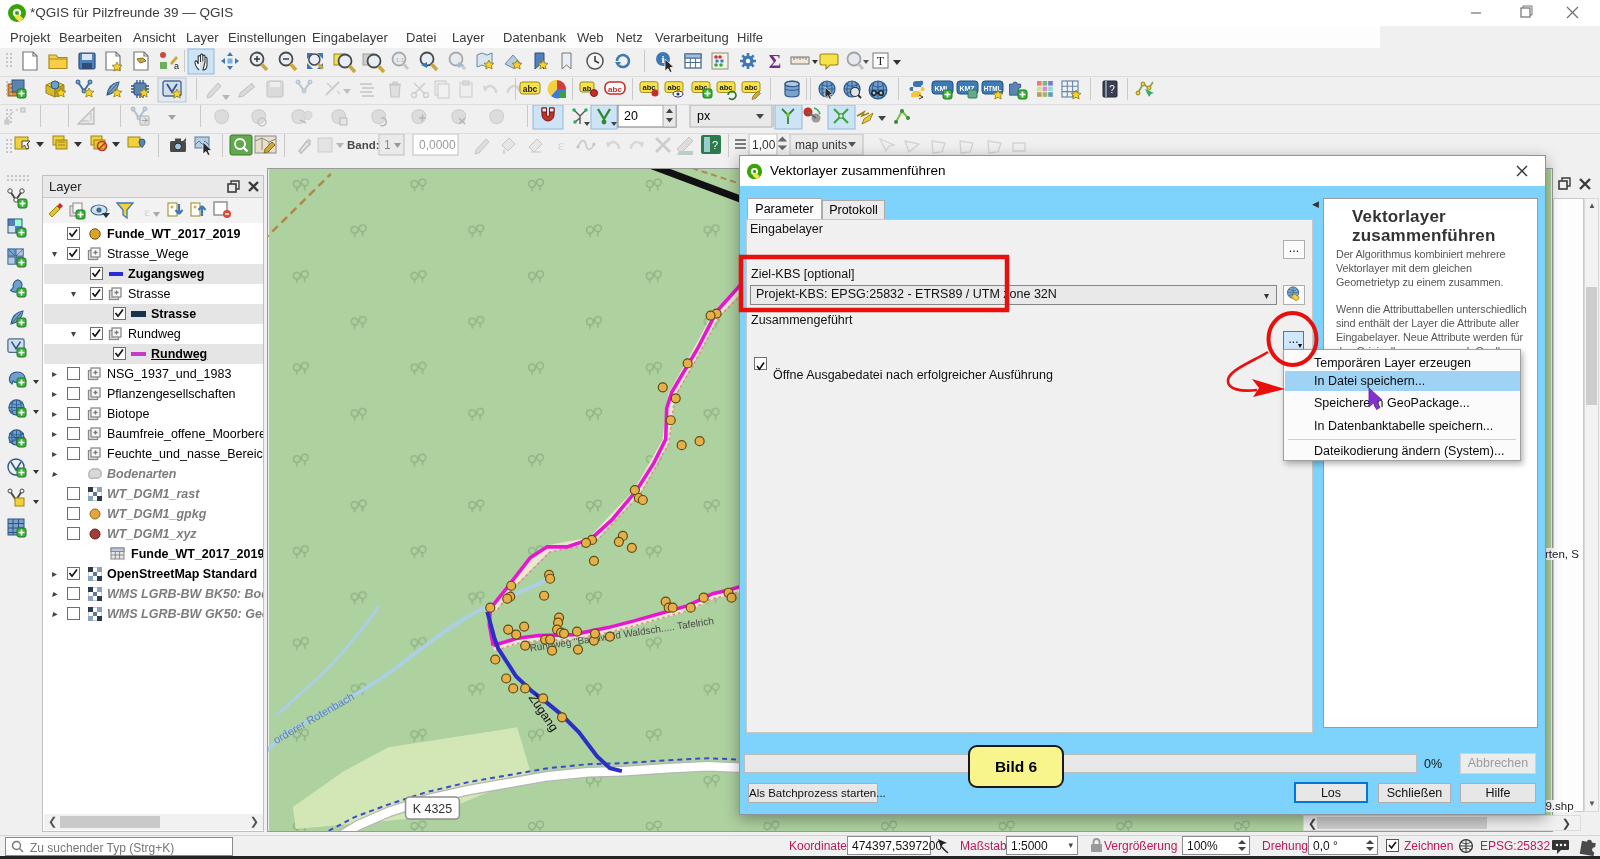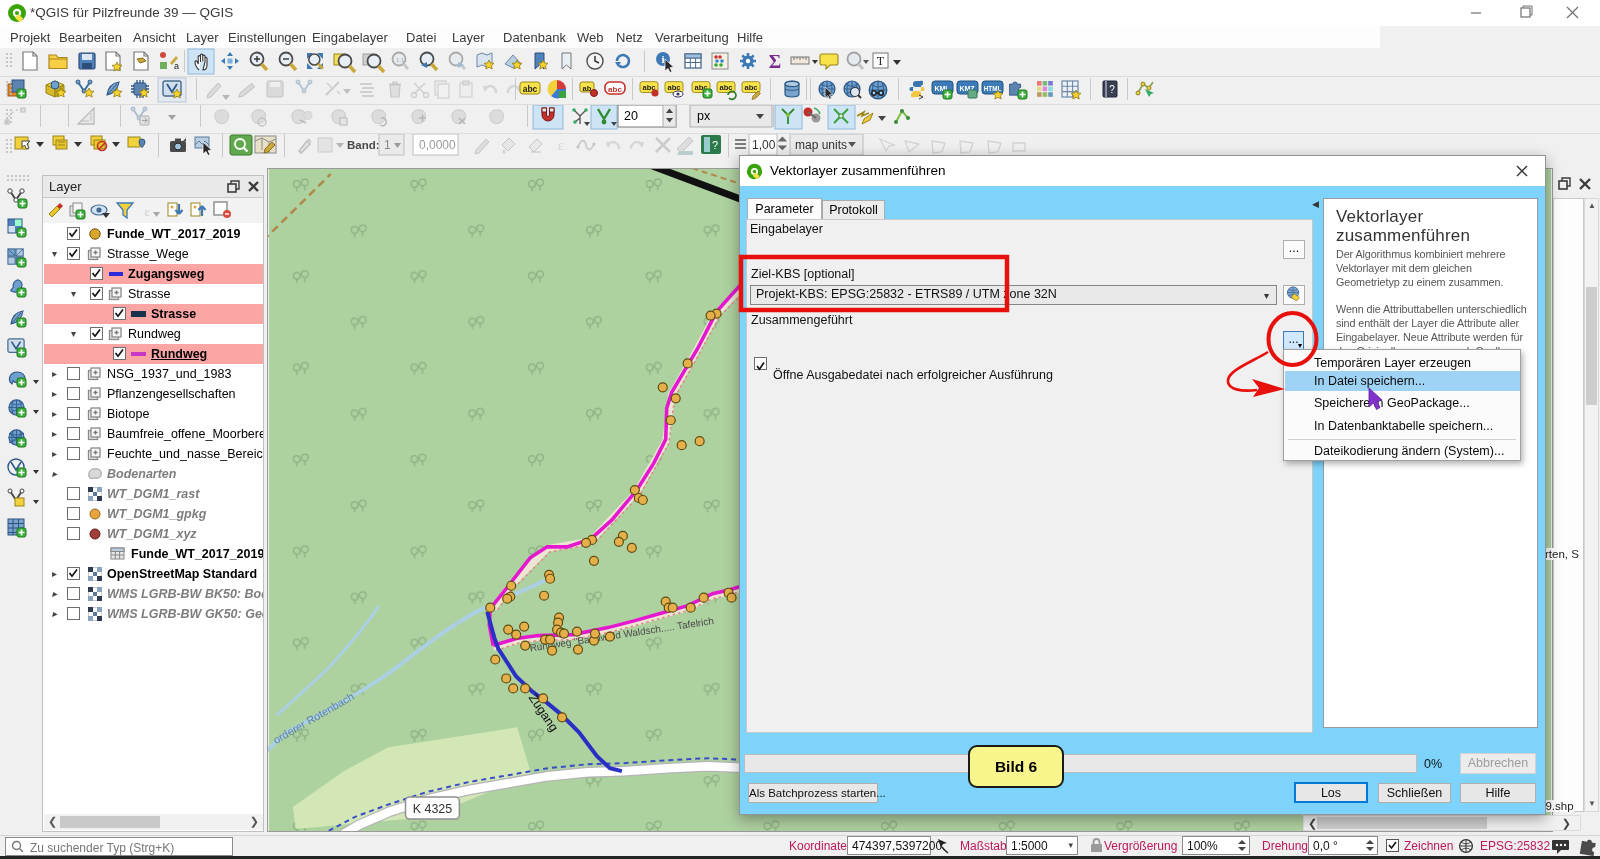--- a/index.html
+++ b/index.html
@@ -10,31 +10,31 @@
 #menubar span{position:absolute;top:4px;font-size:13px;color:#3a3a3a}
 #statusbar{left:0;top:835px;width:1600px;height:21px;background:#f0f0f0;border-top:1px solid #d4d4d4;font-size:12px;color:#222}
 #bottomedge{left:0;top:856px;width:1600px;height:3px;background:#222428}
 .sbtxt{position:absolute;top:3px;font-size:12px;color:#be185d}
 .sbinput{position:absolute;top:0px;height:19px;background:#fff;border:1px solid #8b8b8b;font-size:12px;color:#111;padding:2px 4px 0 4px}
 #dlg{left:739px;top:155px;width:807px;height:660px;background:#7dd3fc;border:1px solid #8f9499;box-shadow:0 4px 14px rgba(0,0,0,.35)}
 .lbl{position:absolute;font-size:12.5px;color:#111}
 .inp{position:absolute;background:#fff;border:1px solid #868686;font-size:12.5px;color:#7c7c7c;padding:1px 5px}
 .btn{position:absolute;background:#e4e4e4;border:1px solid #aeaeae;font-size:12.5px;color:#111;text-align:center}
 #helppanel{position:absolute;left:583px;top:42px;width:215px;height:530px;background:#fff;border:1px solid #9a9a9a;overflow:hidden}
-#helppanel h2{font-size:17px;color:#333;line-height:19px;margin:8px 0 0 12px;font-weight:normal;letter-spacing:.2px}
+#helppanel h2{font-size:17px;color:#333;line-height:19px;margin:8px 0 0 28px;font-weight:bold;letter-spacing:.2px}
 #helppanel p{font-size:10.8px;color:#565656;line-height:13.9px;margin:0;padding-left:12px;white-space:nowrap;letter-spacing:-.1px}
 #ctxmenu{left:1283px;top:349px;width:238px;height:112px;background:#fbfbfb;border:1px solid #a0a0a0;box-shadow:2px 3px 6px rgba(0,0,0,.3);font-size:12.5px;color:#0a0a0a}
 #ctxmenu .mi{position:absolute;left:1px;width:235px;height:20px;line-height:20px;padding-left:29px}
 #bild6{left:968px;top:745px;width:96px;height:43px;background:#f9f58d;border:2px solid #1a1a1a;border-radius:9px;text-align:center;line-height:39px;font-size:15.5px;font-weight:bold;color:#000}
 #layerpanel{left:42px;top:175px;width:222px;height:657px;background:#fff;border:1px solid #c0c0c0}
 #lph{position:absolute;left:0;top:0;width:220px;height:22px;background:#e9e9e9;border-bottom:1px solid #c9c9c9}
 #lptb{position:absolute;left:0;top:22px;width:220px;height:25px;background:#f2f2f2}
 .trow{position:absolute;left:0;width:220px;height:20px;font-size:12.5px;color:#000;white-space:nowrap}
 .trow .tx{position:absolute;top:3px}
-.sel{background:#fca5a5}
+.sel{background:#e5e5e5}
 .itg{color:#7d7d7d;font-style:italic}
 .cb{position:absolute;width:13px;height:13px;background:#fff;border:1px solid #6e6e6e;top:3px}
 .exp{position:absolute;top:4px;font-size:10px;color:#444}
 </style></head>
 <body>
 
 <div class="abs" id="titlebar">
  <svg class="abs" style="left:7px;top:3px" width="20" height="20" viewBox="0 0 20 20">
       <circle cx="10" cy="10" r="9" fill="#3aa30a"></circle>
       <circle cx="10" cy="10" r="4.2" fill="#fff"></circle>

